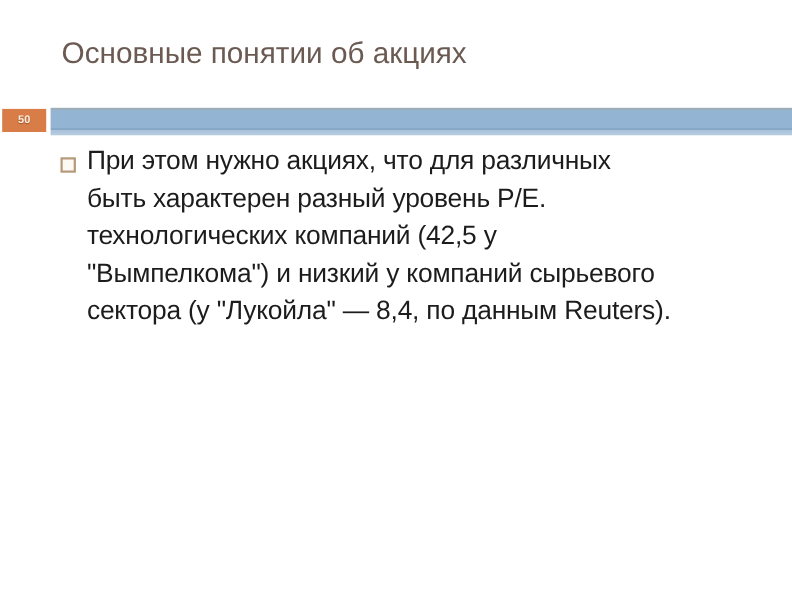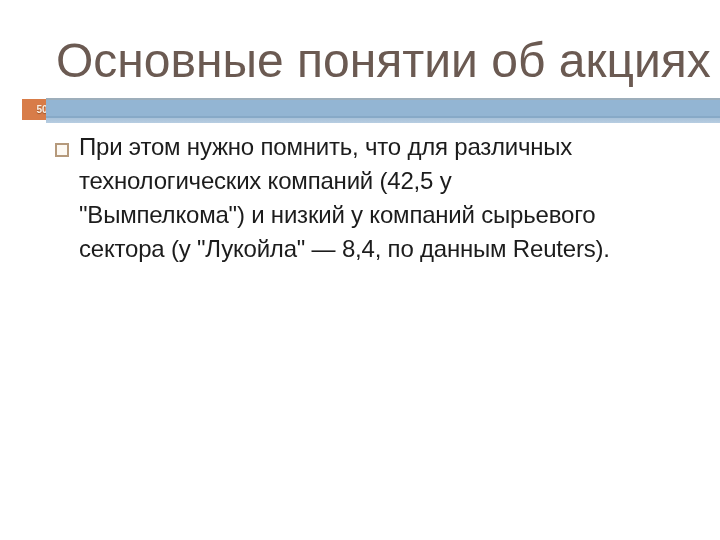--- a/index.html
+++ b/index.html
@@ -17,42 +17,41 @@
     position: relative;
     width: 720px;
     height: 540px;
     background: #ffffff;
   }
   .slide-title {
     position: absolute;
     left: 56px;
     top: 32px;
     margin: 0;
-    font-size: 48px;
+    font-size: 27px;
     line-height: 1.2;
     font-weight: 400;
     letter-spacing: 0px;
     color: var(--title, #6B5A52);
     white-space: nowrap;
   }
   .page-badge {
     position: absolute;
     left: 2px;
     top: 99px;
     width: 40px;
     height: 21px;
     background: var(--accent-orange, #D87C48);
     display: flex;
     align-items: center;
     justify-content: center;
     font-size: 10px;
     font-weight: 700;
     color: #FBEFE2;
     text-shadow: 0 1px 1px rgba(110, 55, 20, 0.55);
-    margin-left: 20px;
   }
   .accent-bar {
     position: absolute;
     left: 46px;
     top: 98px;
     width: 674px;
     height: 25px;
     background: linear-gradient(
       to bottom,
       #9DAEBB 0%,
@@ -97,19 +96,20 @@
 
   <div class="page-badge">
     <span>50</span>
   </div>
 
   <div class="accent-bar"></div>
 
   <span class="square-bullet"></span>
 
   <div class="body-block">
-    <div class="body-line">При этом нужно помнить, что для различных</div>
+    <div class="body-line">При этом нужно акциях, что для различных</div>
+    <div class="body-line">быть характерен разный уровень P/E.</div>
     <div class="body-line">технологических компаний (42,5 у</div>
     <div class="body-line">"Вымпелкома") и низкий у компаний сырьевого</div>
     <div class="body-line">сектора (у "Лукойла" — 8,4, по данным Reuters).</div>
   </div>
 
 </div>
 
 </body></html>

